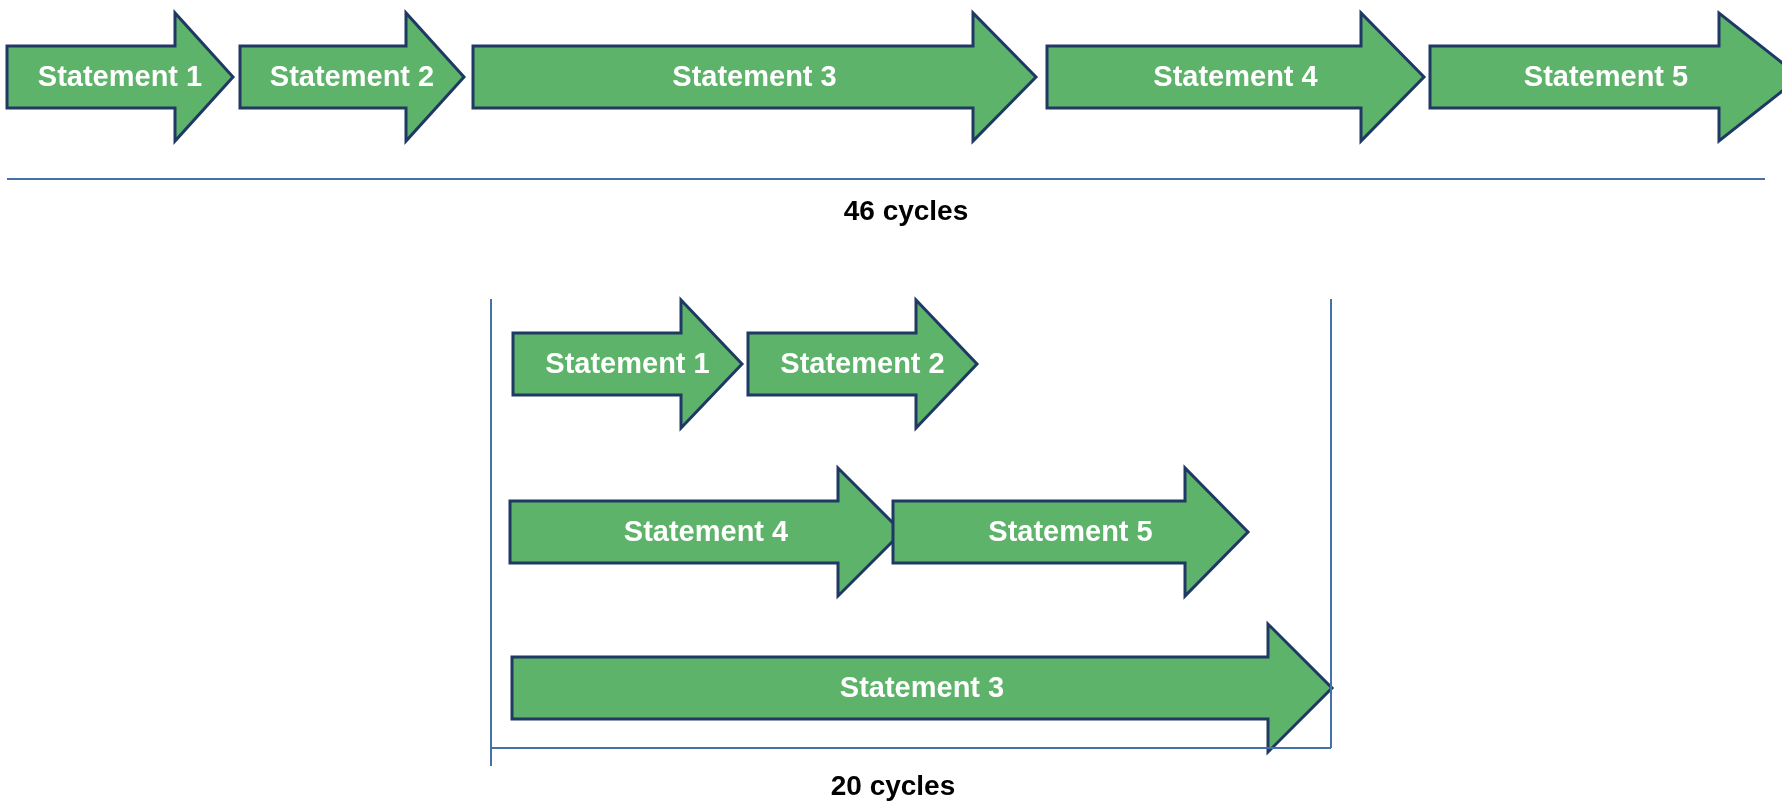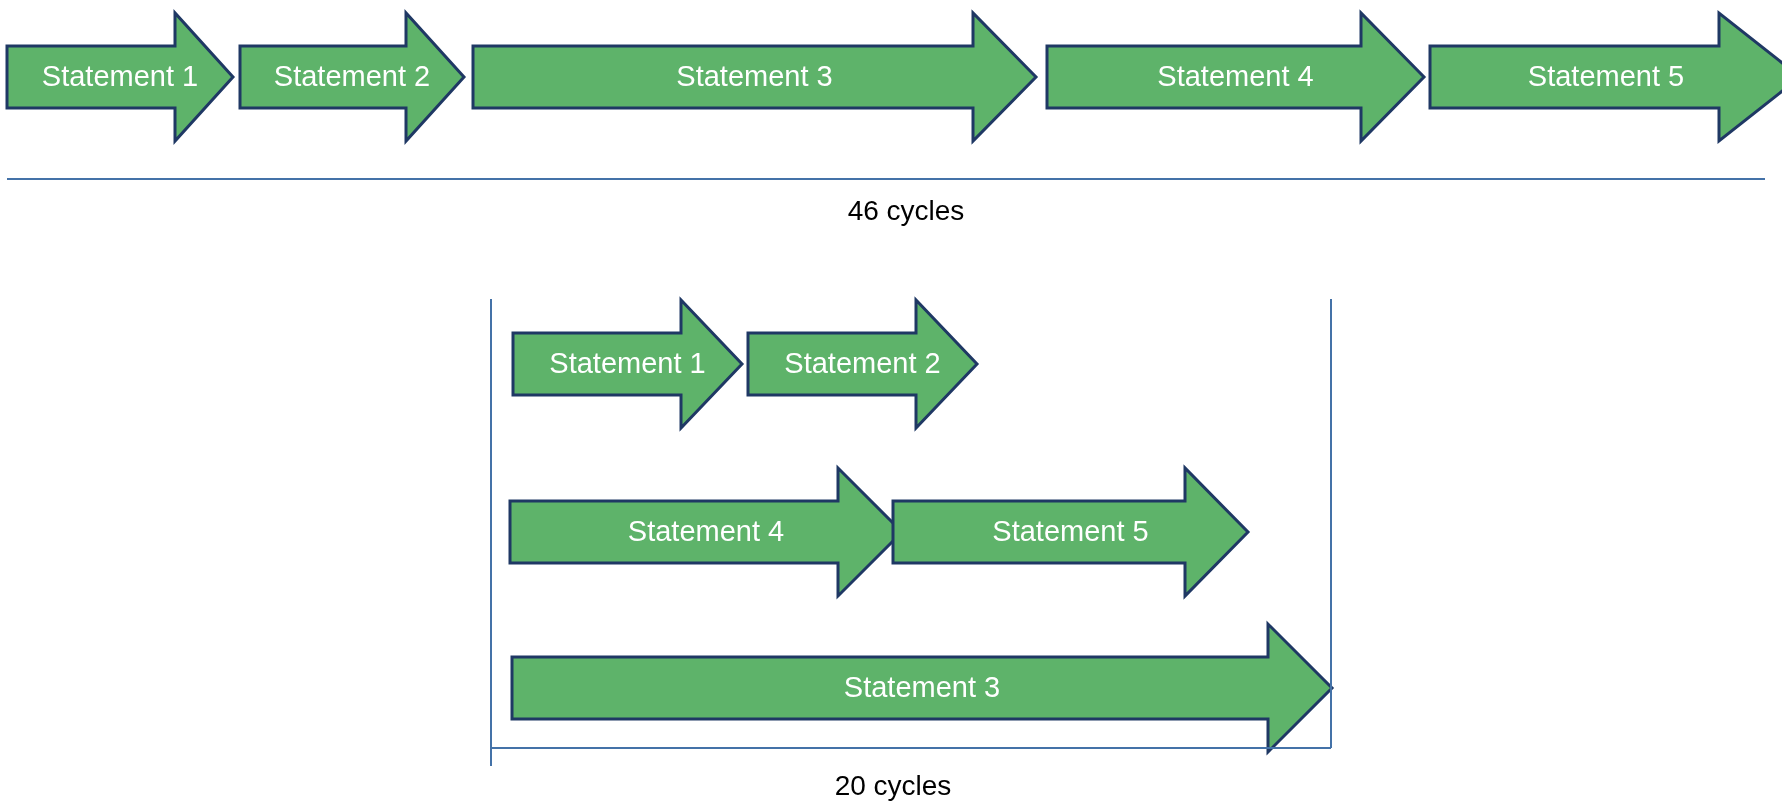--- a/index.html
+++ b/index.html
@@ -4,21 +4,21 @@
 <title>Pipeline Cycles Diagram</title>
 <style>
   html,body{margin:0;padding:0;}
   body{
     width:1782px;height:804px;
     background:#ffffff;
     font-family:"Liberation Sans", sans-serif;
     overflow:hidden;
     position:relative;
   }
-  #canvas{position:absolute;left:0;top:0;width:1524px;height:804px;}
+  #canvas{position:absolute;left:0;top:0;width:1524px;height:804px;font-weight:bold;}
   .arrow-label{
     position:absolute;
     color:#ffffff;
     font-family:"Liberation Sans", sans-serif;
     font-size:29px;
     line-height:1;
     white-space:nowrap;
     pointer-events:none;
     text-align:center;
   }

